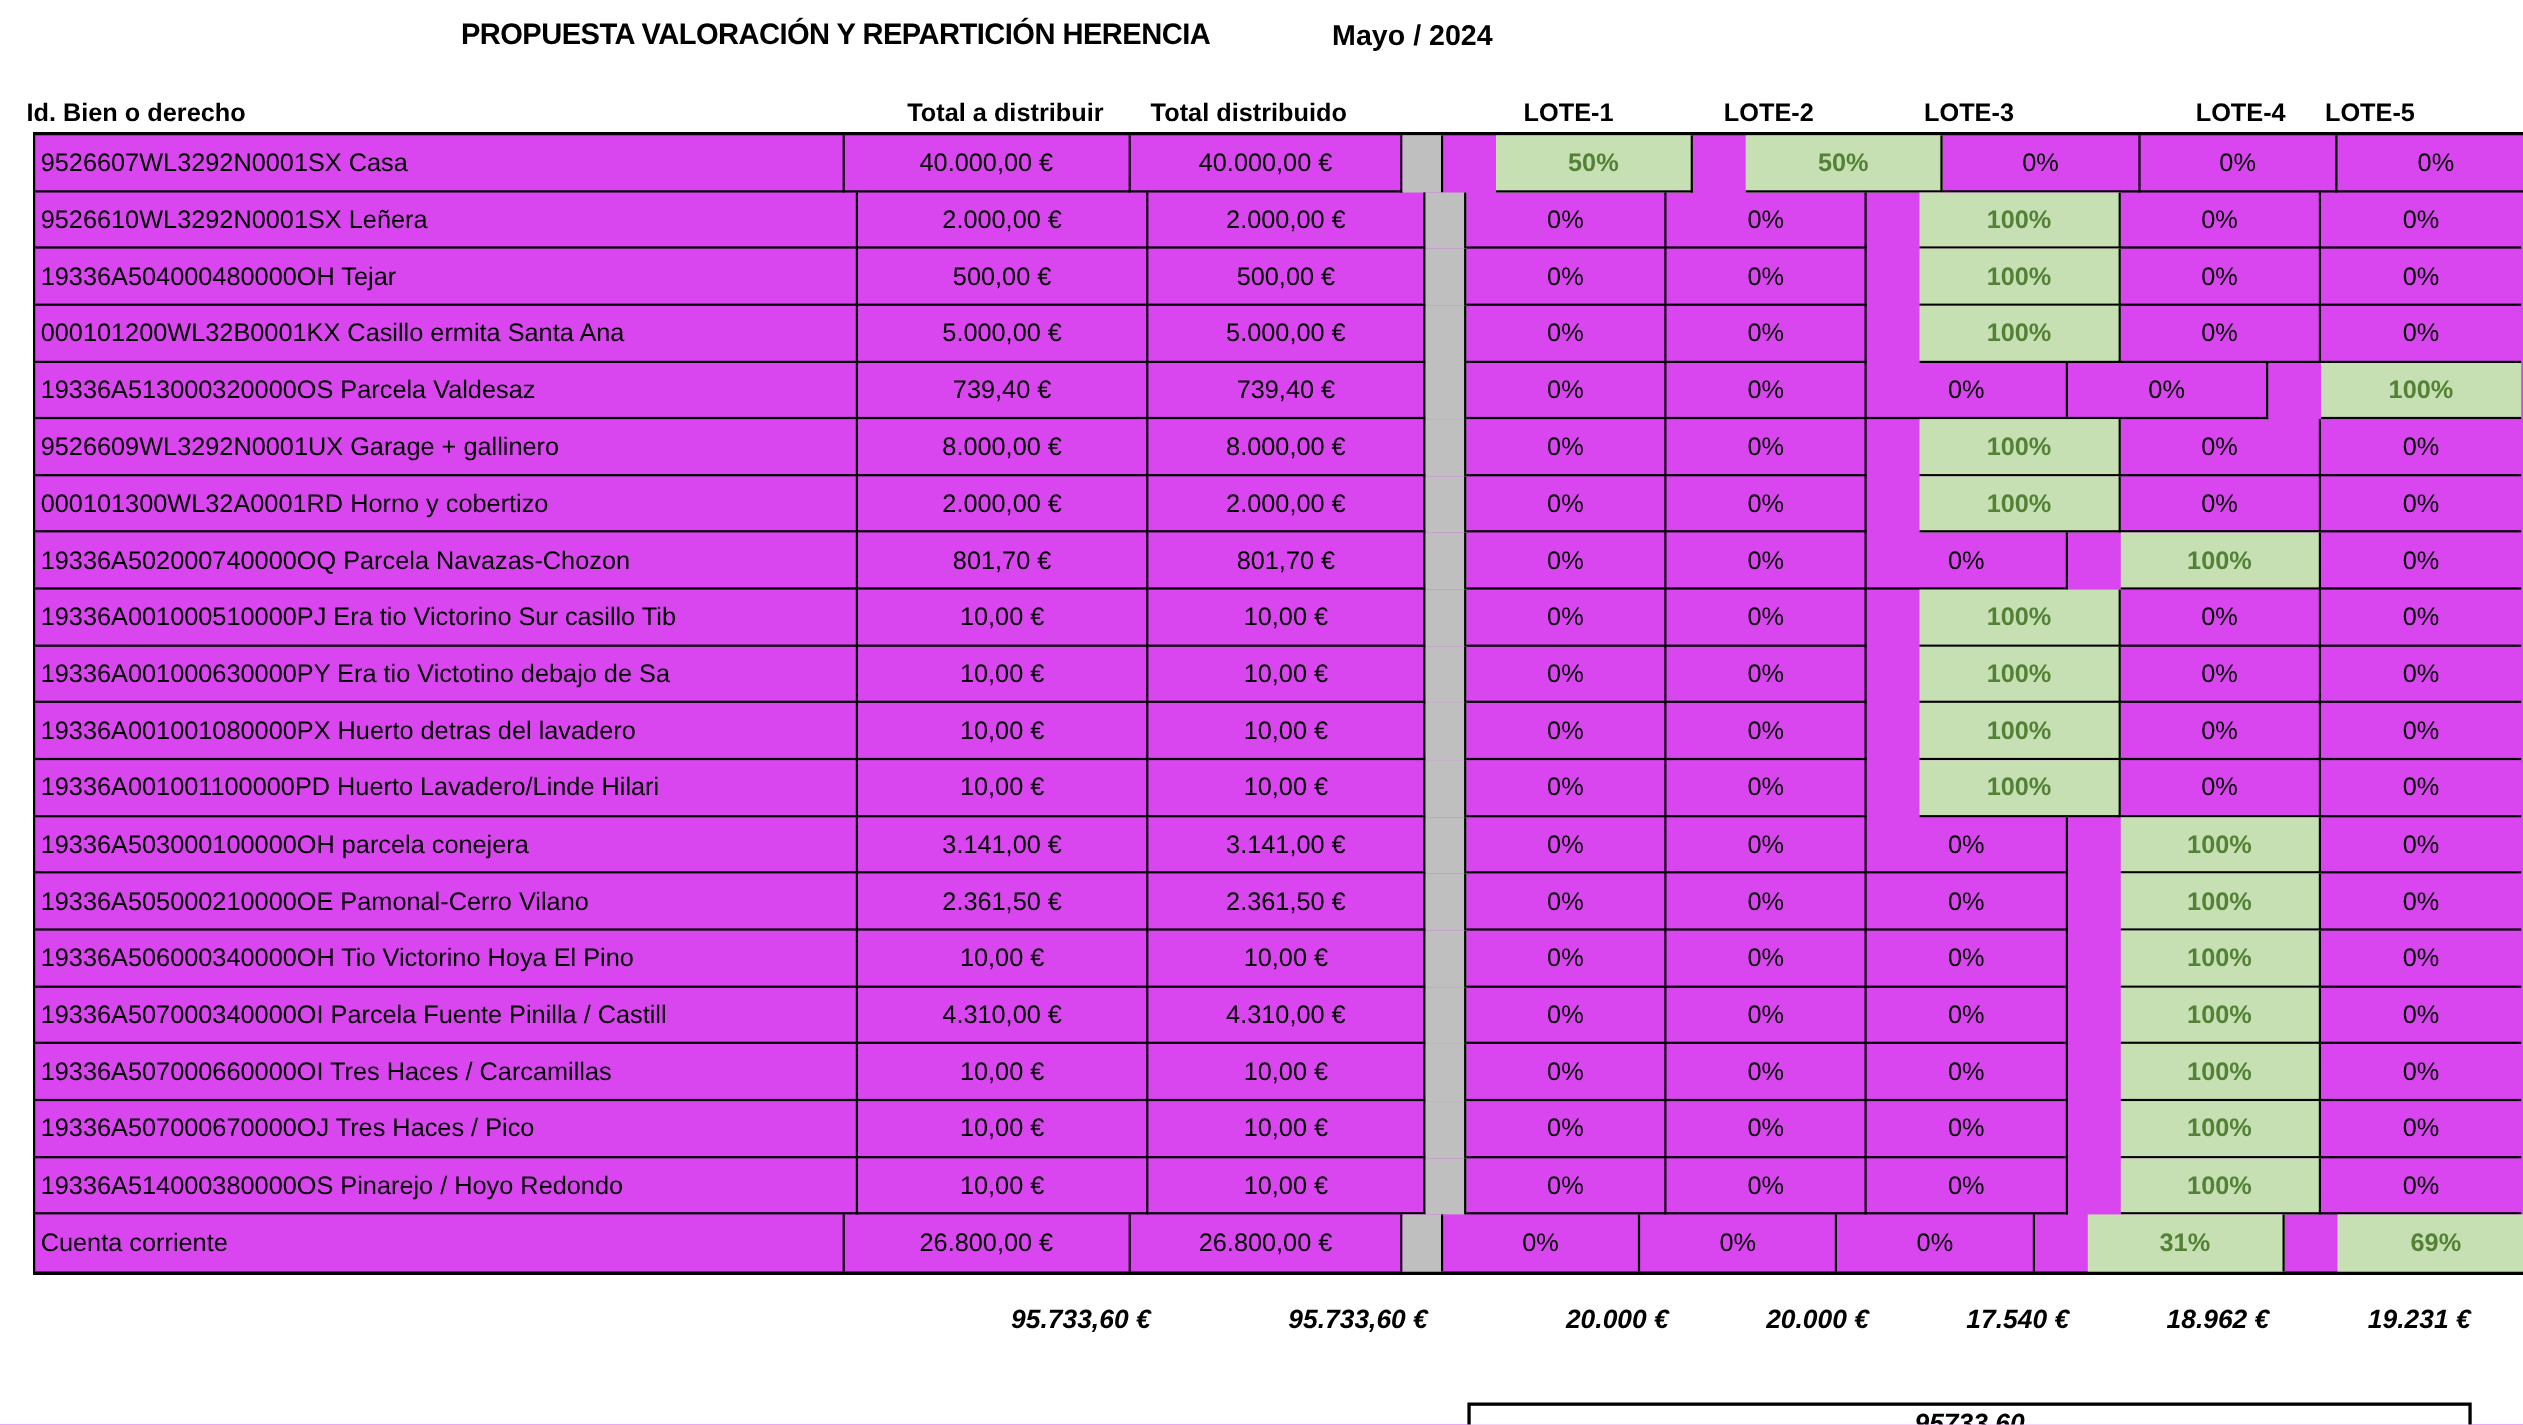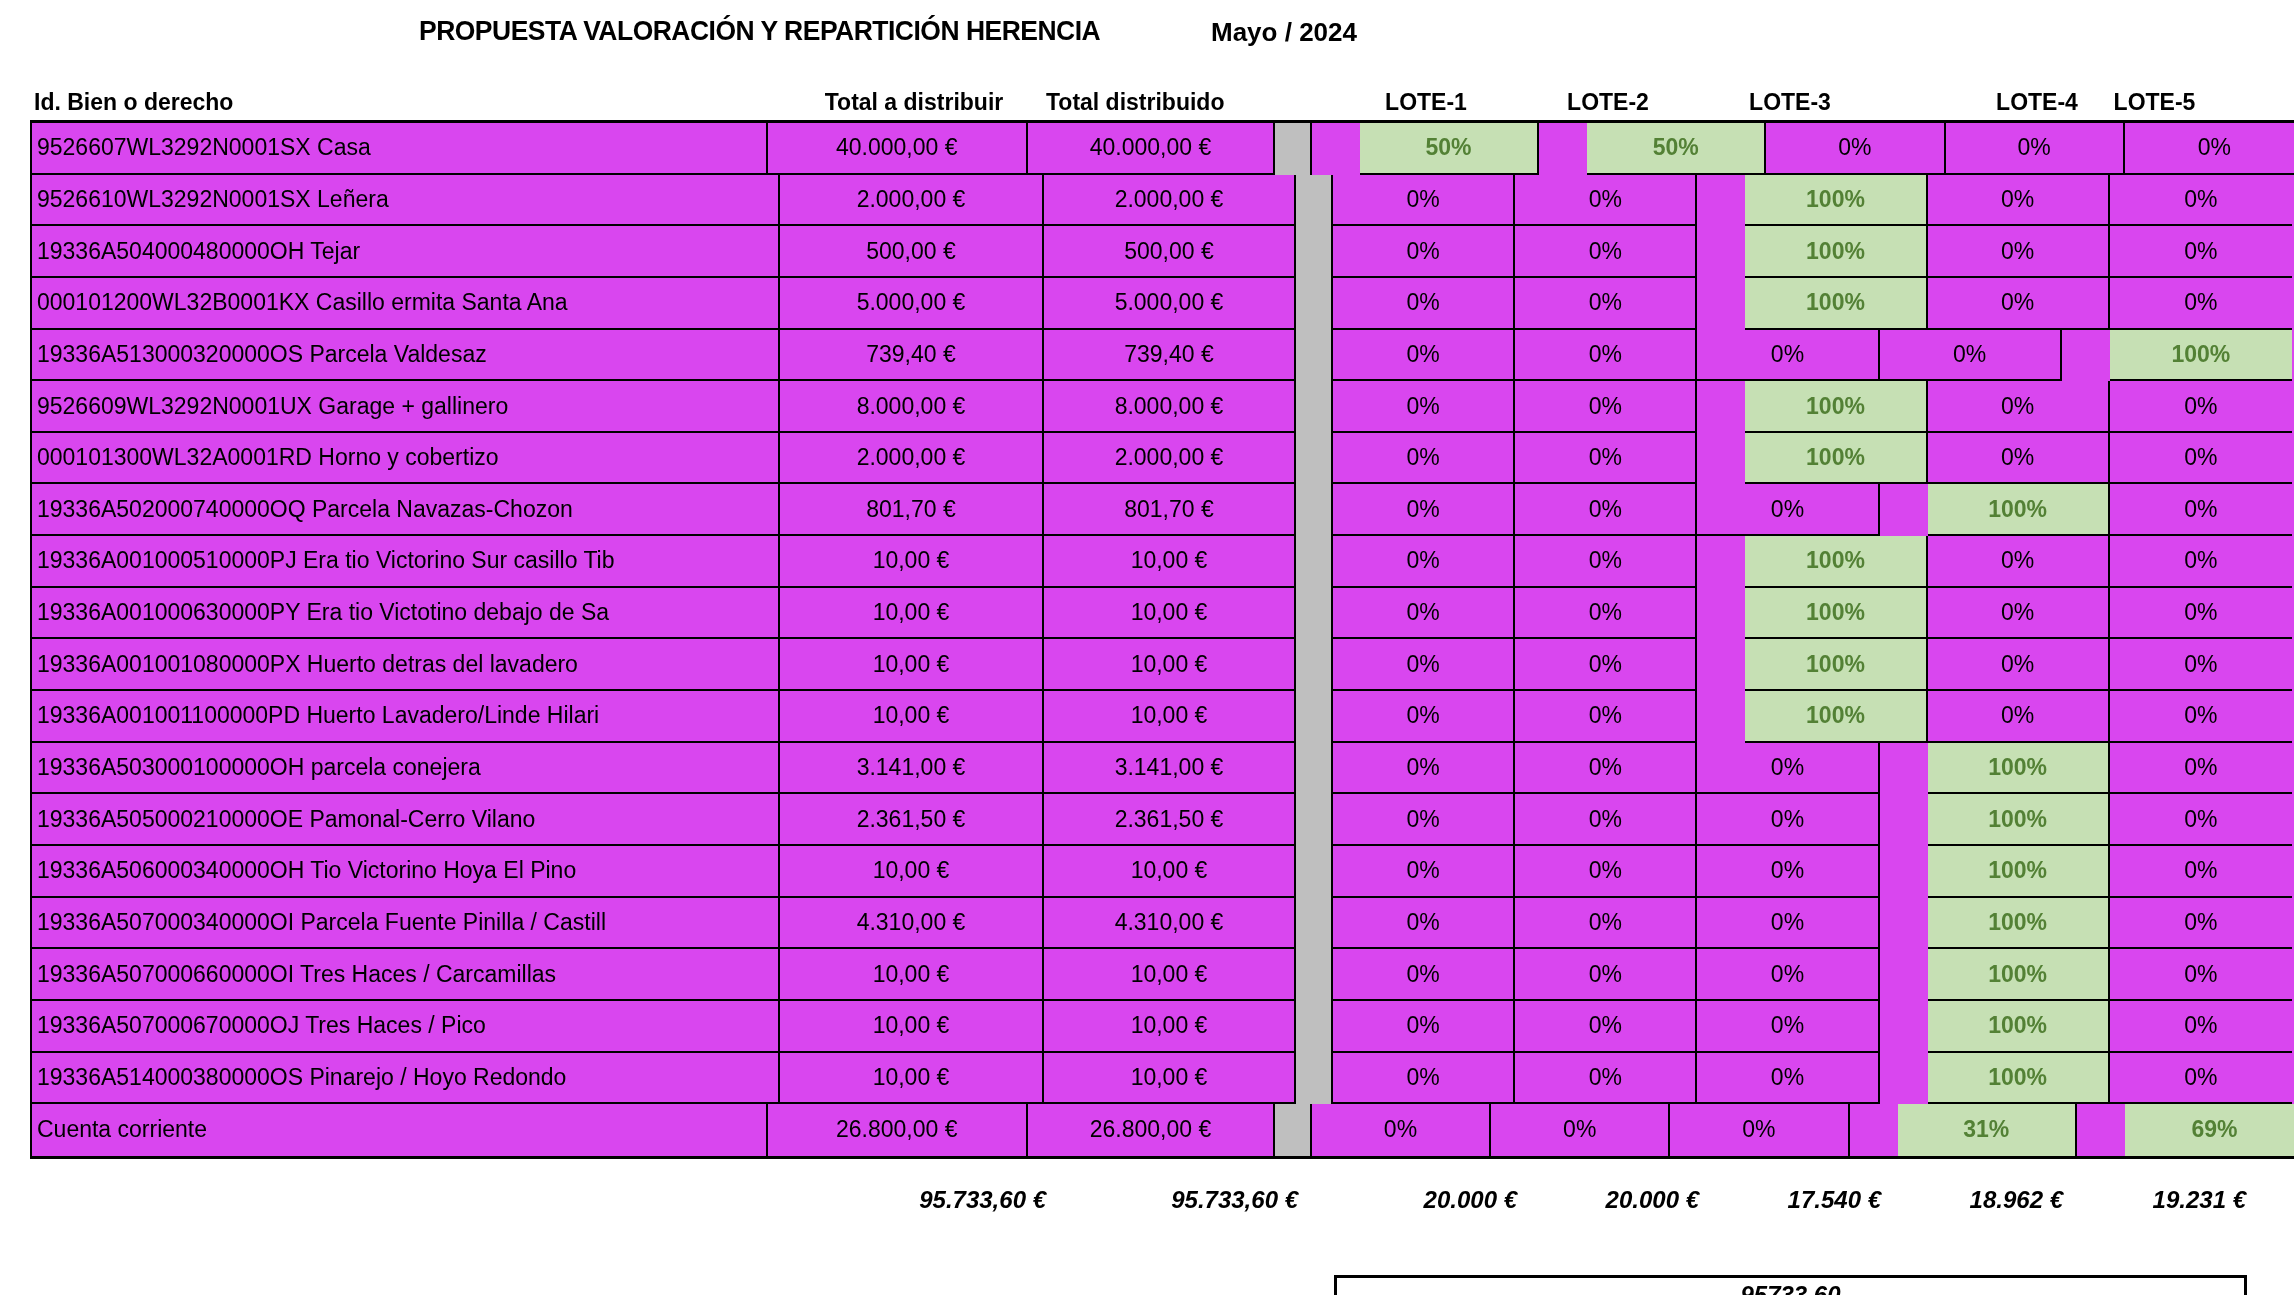--- a/index.html
+++ b/index.html
@@ -19,21 +19,21 @@
   .page-date {
     position:absolute; top:17px; left:1211px;
     font-size:26px; font-weight:bold; white-space:nowrap;
   }
 
   
   .col-header {
     position:absolute; top:86px; height:32px; line-height:32px;
     font-size:23px; font-weight:bold; white-space:nowrap;
   }
-  .h-id   { left:34px; text-align:center; }
+  .h-id   { left:24px; text-align:center; }
   .h-t1   { left:782px;  width:264px; text-align:center; }
   .h-t2   { left:1046px; width:252px; text-align:left; }
   .h-l1   { left:1335px; width:182px; text-align:center; }
   .h-l2   { left:1517px; width:182px; text-align:center; }
   .h-l3   { left:1699px; width:182px; text-align:center; }
   .h-l4   { left:1946px; width:182px; text-align:center; }
   .h-l5   { left:2063px; width:183px; text-align:center; }
 
   
   .sheet-table {

